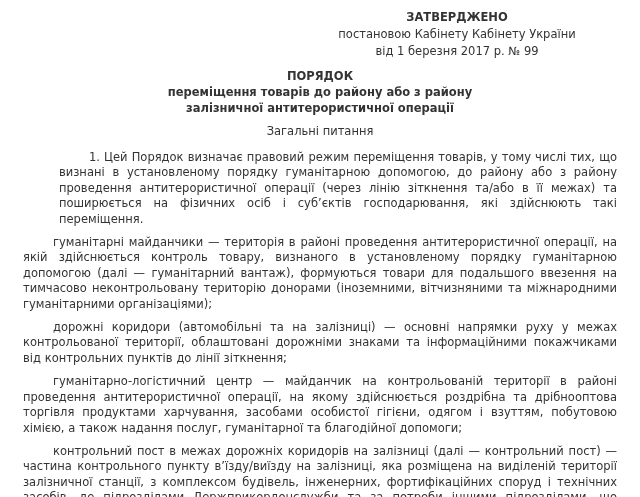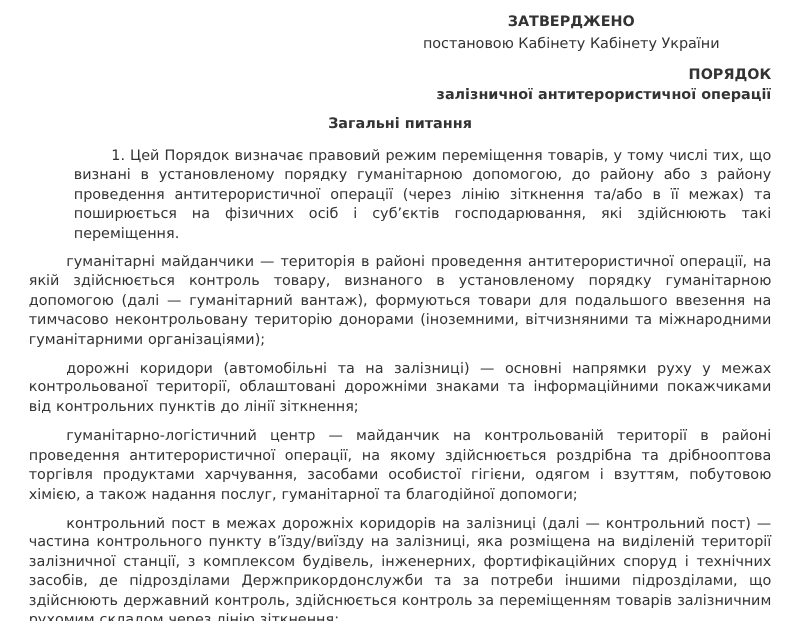--- a/index.html
+++ b/index.html
@@ -20,51 +20,53 @@
   }
   .approval-block {
     width: 300px;
     margin: 0 10px 0 auto;
     text-align: center;
     line-height: 17px;
   }
   .approval-heading { font-weight: bold; }
   .title-block {
     margin-top: 8px;
-    text-align: right;
+    text-align: center;
     font-weight: bold;
     line-height: 16px;
   }
   .section-heading {
     margin-top: 7px;
     text-align: center;
-    font-weight: bold;
+    font-weight: normal;
     line-height: 16px;
   }
   .body-text p {
     text-align: justify;
     text-indent: 30px;
     line-height: 15.4px;
     margin-top: 8px;
     word-spacing: 0.2px;
   }
   .body-text p.first { margin-top: 11px; margin-left: 36px; }
 </style>
 </head>
 <body>
 
 <div class="page">
 
   <div class="approval-block">
     <div class="approval-heading">ЗАТВЕРДЖЕНО</div>
     <div>постановою Кабінету Кабінету України</div>
+    <div>від 1 березня 2017 р. № 99</div>
   </div>
 
   <div class="title-block">
     <div>ПОРЯДОК</div>
+    <div>переміщення товарів до району або з району</div>
     <div>залізничної антитерористичної операції</div>
   </div>
 
   <div class="section-heading">Загальні питання</div>
 
   <div class="body-text">
     <p class="first">1. Цей Порядок визначає правовий режим переміщення товарів, у тому числі тих, що визнані в установленому порядку гуманітарною допомогою, до району або з району проведення антитерористичної операції (через лінію зіткнення та/або в її межах) та поширюється на фізичних осіб і суб’єктів господарювання, які здійснюють такі переміщення.</p>
     <p>гуманітарні майданчики — територія в районі проведення антитерористичної операції, на якій здійснюється контроль товару, визнаного в установленому порядку гуманітарною допомогою (далі — гуманітарний вантаж), формуються товари для подальшого ввезення на тимчасово неконтрольовану територію донорами (іноземними, вітчизняними та міжнародними гуманітарними організаціями);</p>
     <p>дорожні коридори (автомобільні та на залізниці) — основні напрямки руху у межах контрольованої території, облаштовані дорожніми знаками та інформаційними покажчиками від контрольних пунктів до лінії зіткнення;</p>
     <p>гуманітарно-логістичний центр — майданчик на контрольованій території в районі проведення антитерористичної операції, на якому здійснюється роздрібна та дрібнооптова торгівля продуктами харчування, засобами особистої гігієни, одягом і взуттям, побутовою хімією, а також надання послуг, гуманітарної та благодійної допомоги;</p>

